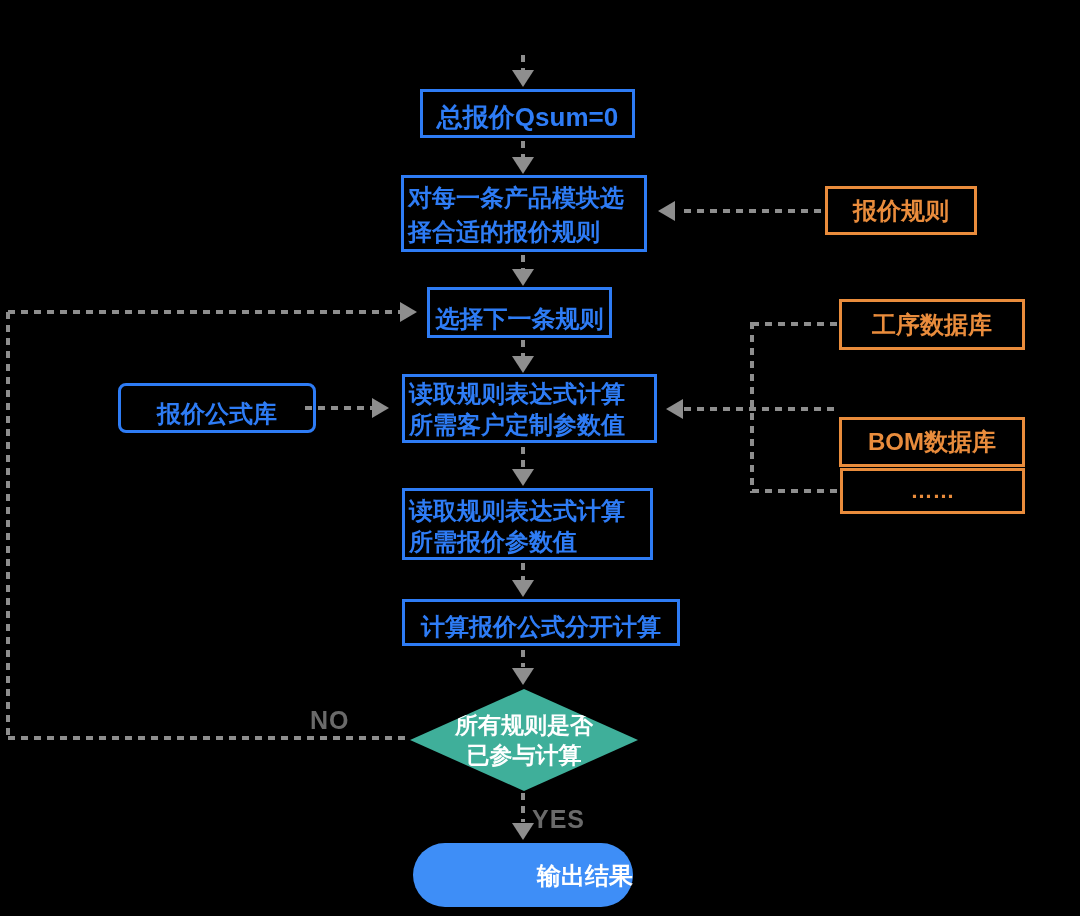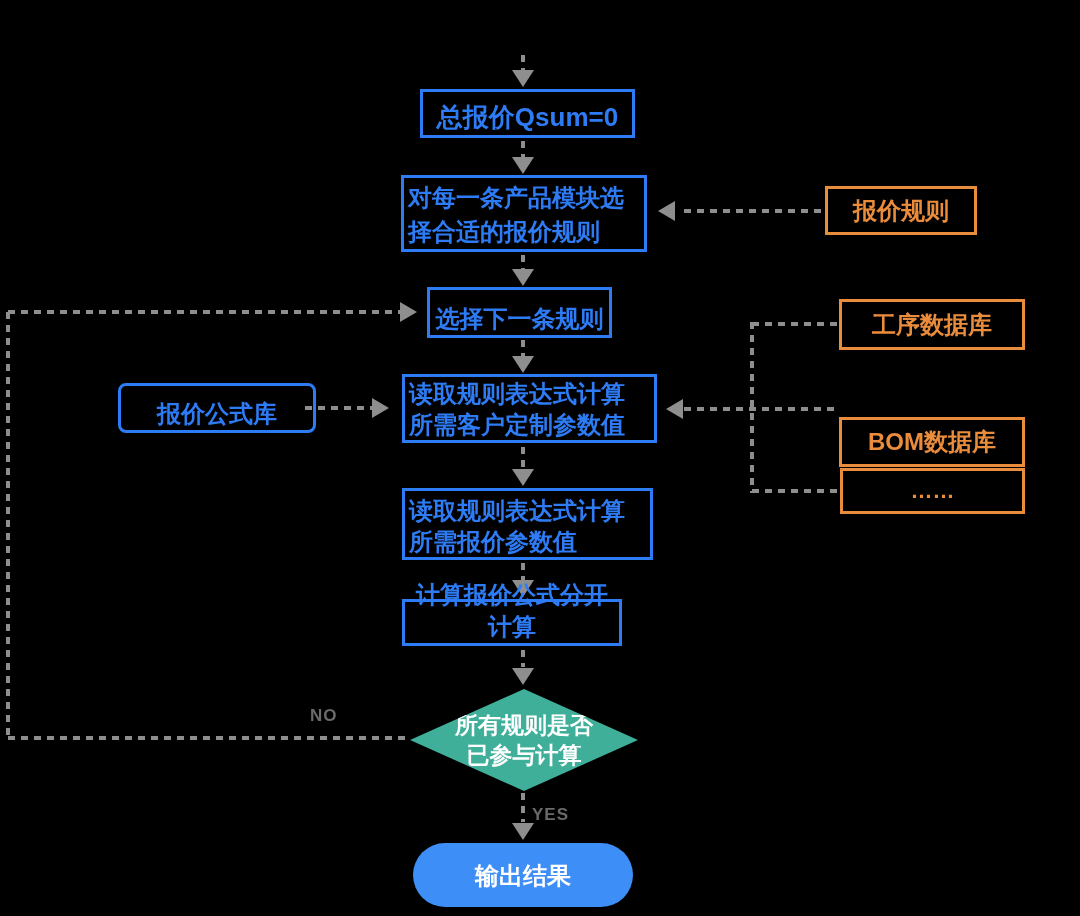--- a/index.html
+++ b/index.html
@@ -43,21 +43,21 @@
     text-align:center;font-size:23px;line-height:30px;font-weight:bold;
   }
   
   .dash-h{height:4px;background:repeating-linear-gradient(90deg,var(--gray) 0 7px,transparent 7px 13px);}
   .dash-v{width:4px;background:repeating-linear-gradient(180deg,var(--gray) 0 7px,transparent 7px 13px);}
   
   .ah{width:0;height:0;}
   .ah-down{border-left:11px solid transparent;border-right:11px solid transparent;border-top:17px solid var(--gray);}
   .ah-left{border-top:10px solid transparent;border-bottom:10px solid transparent;border-right:17px solid var(--gray);}
   .ah-right{border-top:10px solid transparent;border-bottom:10px solid transparent;border-left:17px solid var(--gray);}
-  .branch-label{color:var(--label-gray);font-size:17px;letter-spacing:1px;}
+  .branch-label{color:var(--label-gray);font-size:25px;letter-spacing:1px;}
   .fs26{font-size:26px;}
   .fs24{font-size:24px;}
   .lh31{line-height:31px;}
   .lh34{line-height:34px;}
 </style>
 </head>
 <body>
 
 <div id="canvas">
 
@@ -129,35 +129,35 @@
   <div class="abs ah ah-down" style="left:512px;top:469px;"></div>
 
   <div class="abs bbox leftpad fs24 lh31" style="left:402px;top:488px;width:251px;height:72px;">
     <span>读取规则表达式计算</span>
     <span>所需报价参数值</span>
   </div>
 
   <div class="abs dash-v" style="left:521px;top:563px;height:17px;"></div>
   <div class="abs ah ah-down" style="left:512px;top:580px;"></div>
 
-  <div class="abs bbox center fs24" style="left:402px;top:599px;width:220px;height:47px;">
+  <div class="abs bbox center fs24" style="left:402px;top:599px;width:278px;height:47px;">
     <span>计算报价公式分开计算</span>
   </div>
 
   <div class="abs dash-v" style="left:521px;top:650px;height:17px;"></div>
   <div class="abs ah ah-down" style="left:512px;top:668px;"></div>
 
   <div class="abs diamond" style="left:410px;top:689px;width:228px;height:102px;">
     <span>所有规则是否</span>
     <span>已参与计算</span>
   </div>
 
   <div class="abs branch-label" style="left:310px;top:706px;">NO</div>
 
   <div class="abs dash-v" style="left:521px;top:793px;height:29px;"></div>
   <div class="abs ah ah-down" style="left:512px;top:823px;"></div>
   <div class="abs branch-label" style="left:532px;top:805px;">YES</div>
 
-  <div class="abs pill fs24" style="left:413px;top:843px;width:220px;height:64px;border-radius:32px;line-height:29px;">
+  <div class="abs pill fs24" style="left:413px;top:843px;width:220px;height:64px;border-radius:32px;line-height:29px;align-items:flex-end;">
     <span>输出结果</span>
   </div>
 
 </div>
 
 </body></html>

